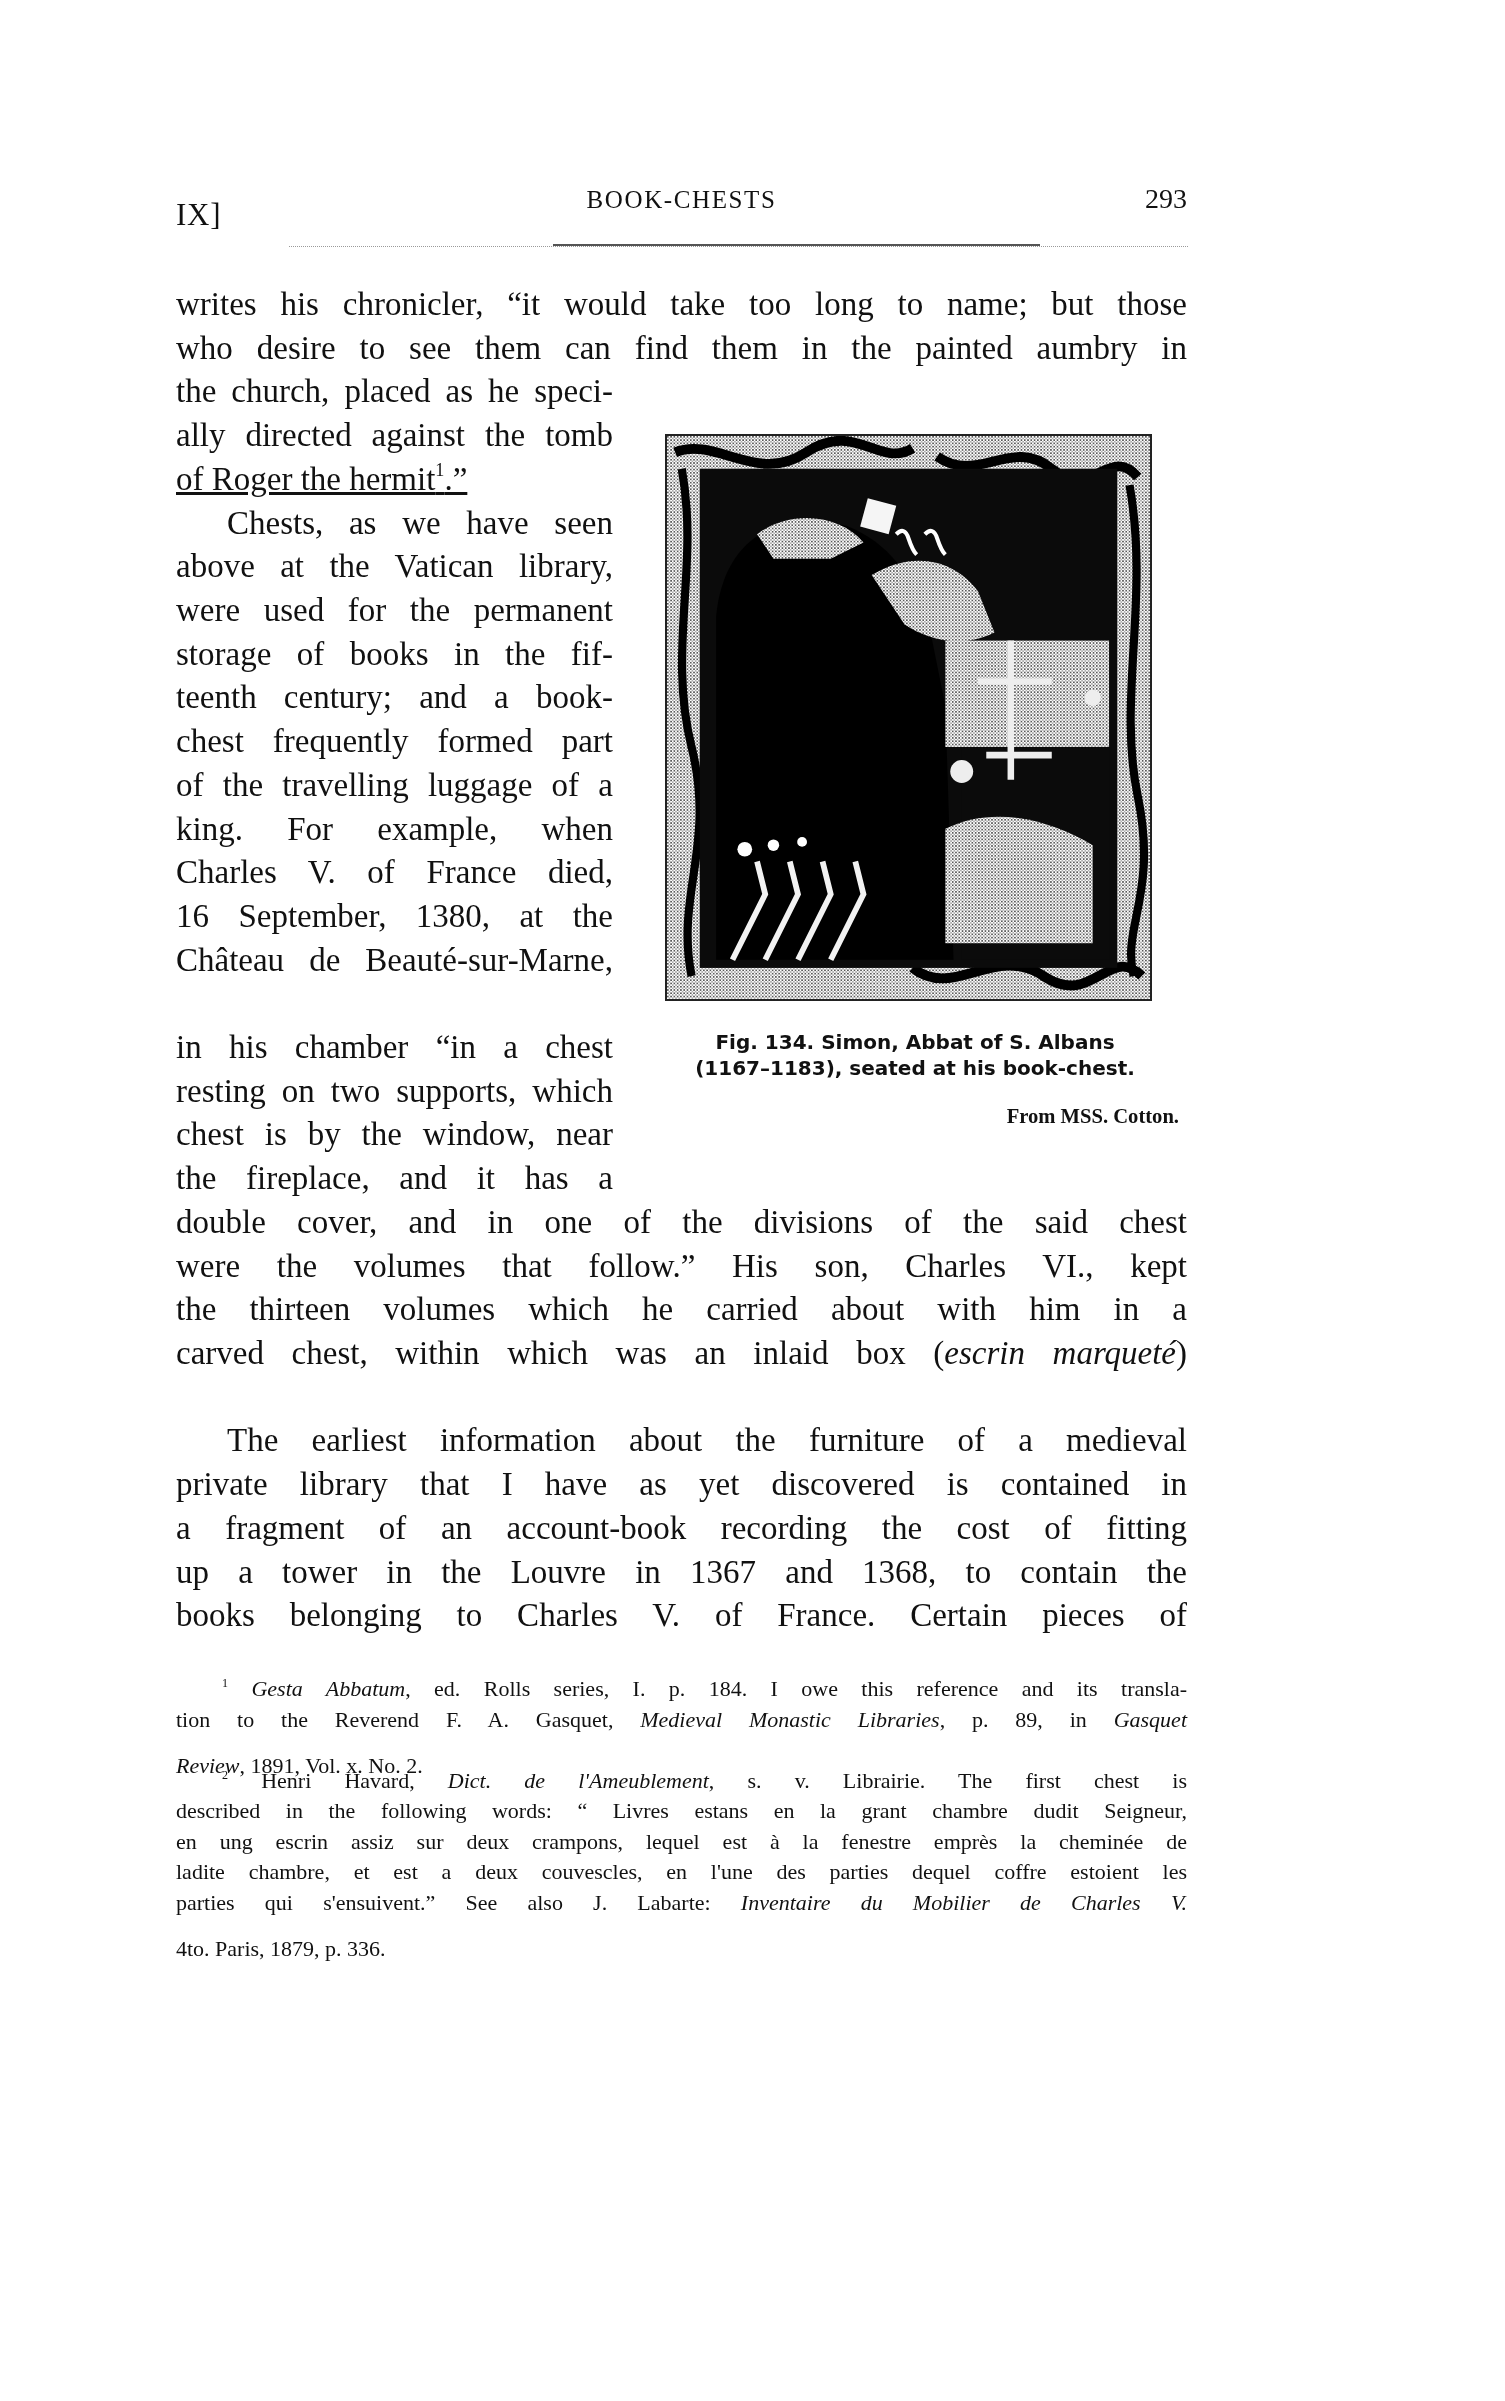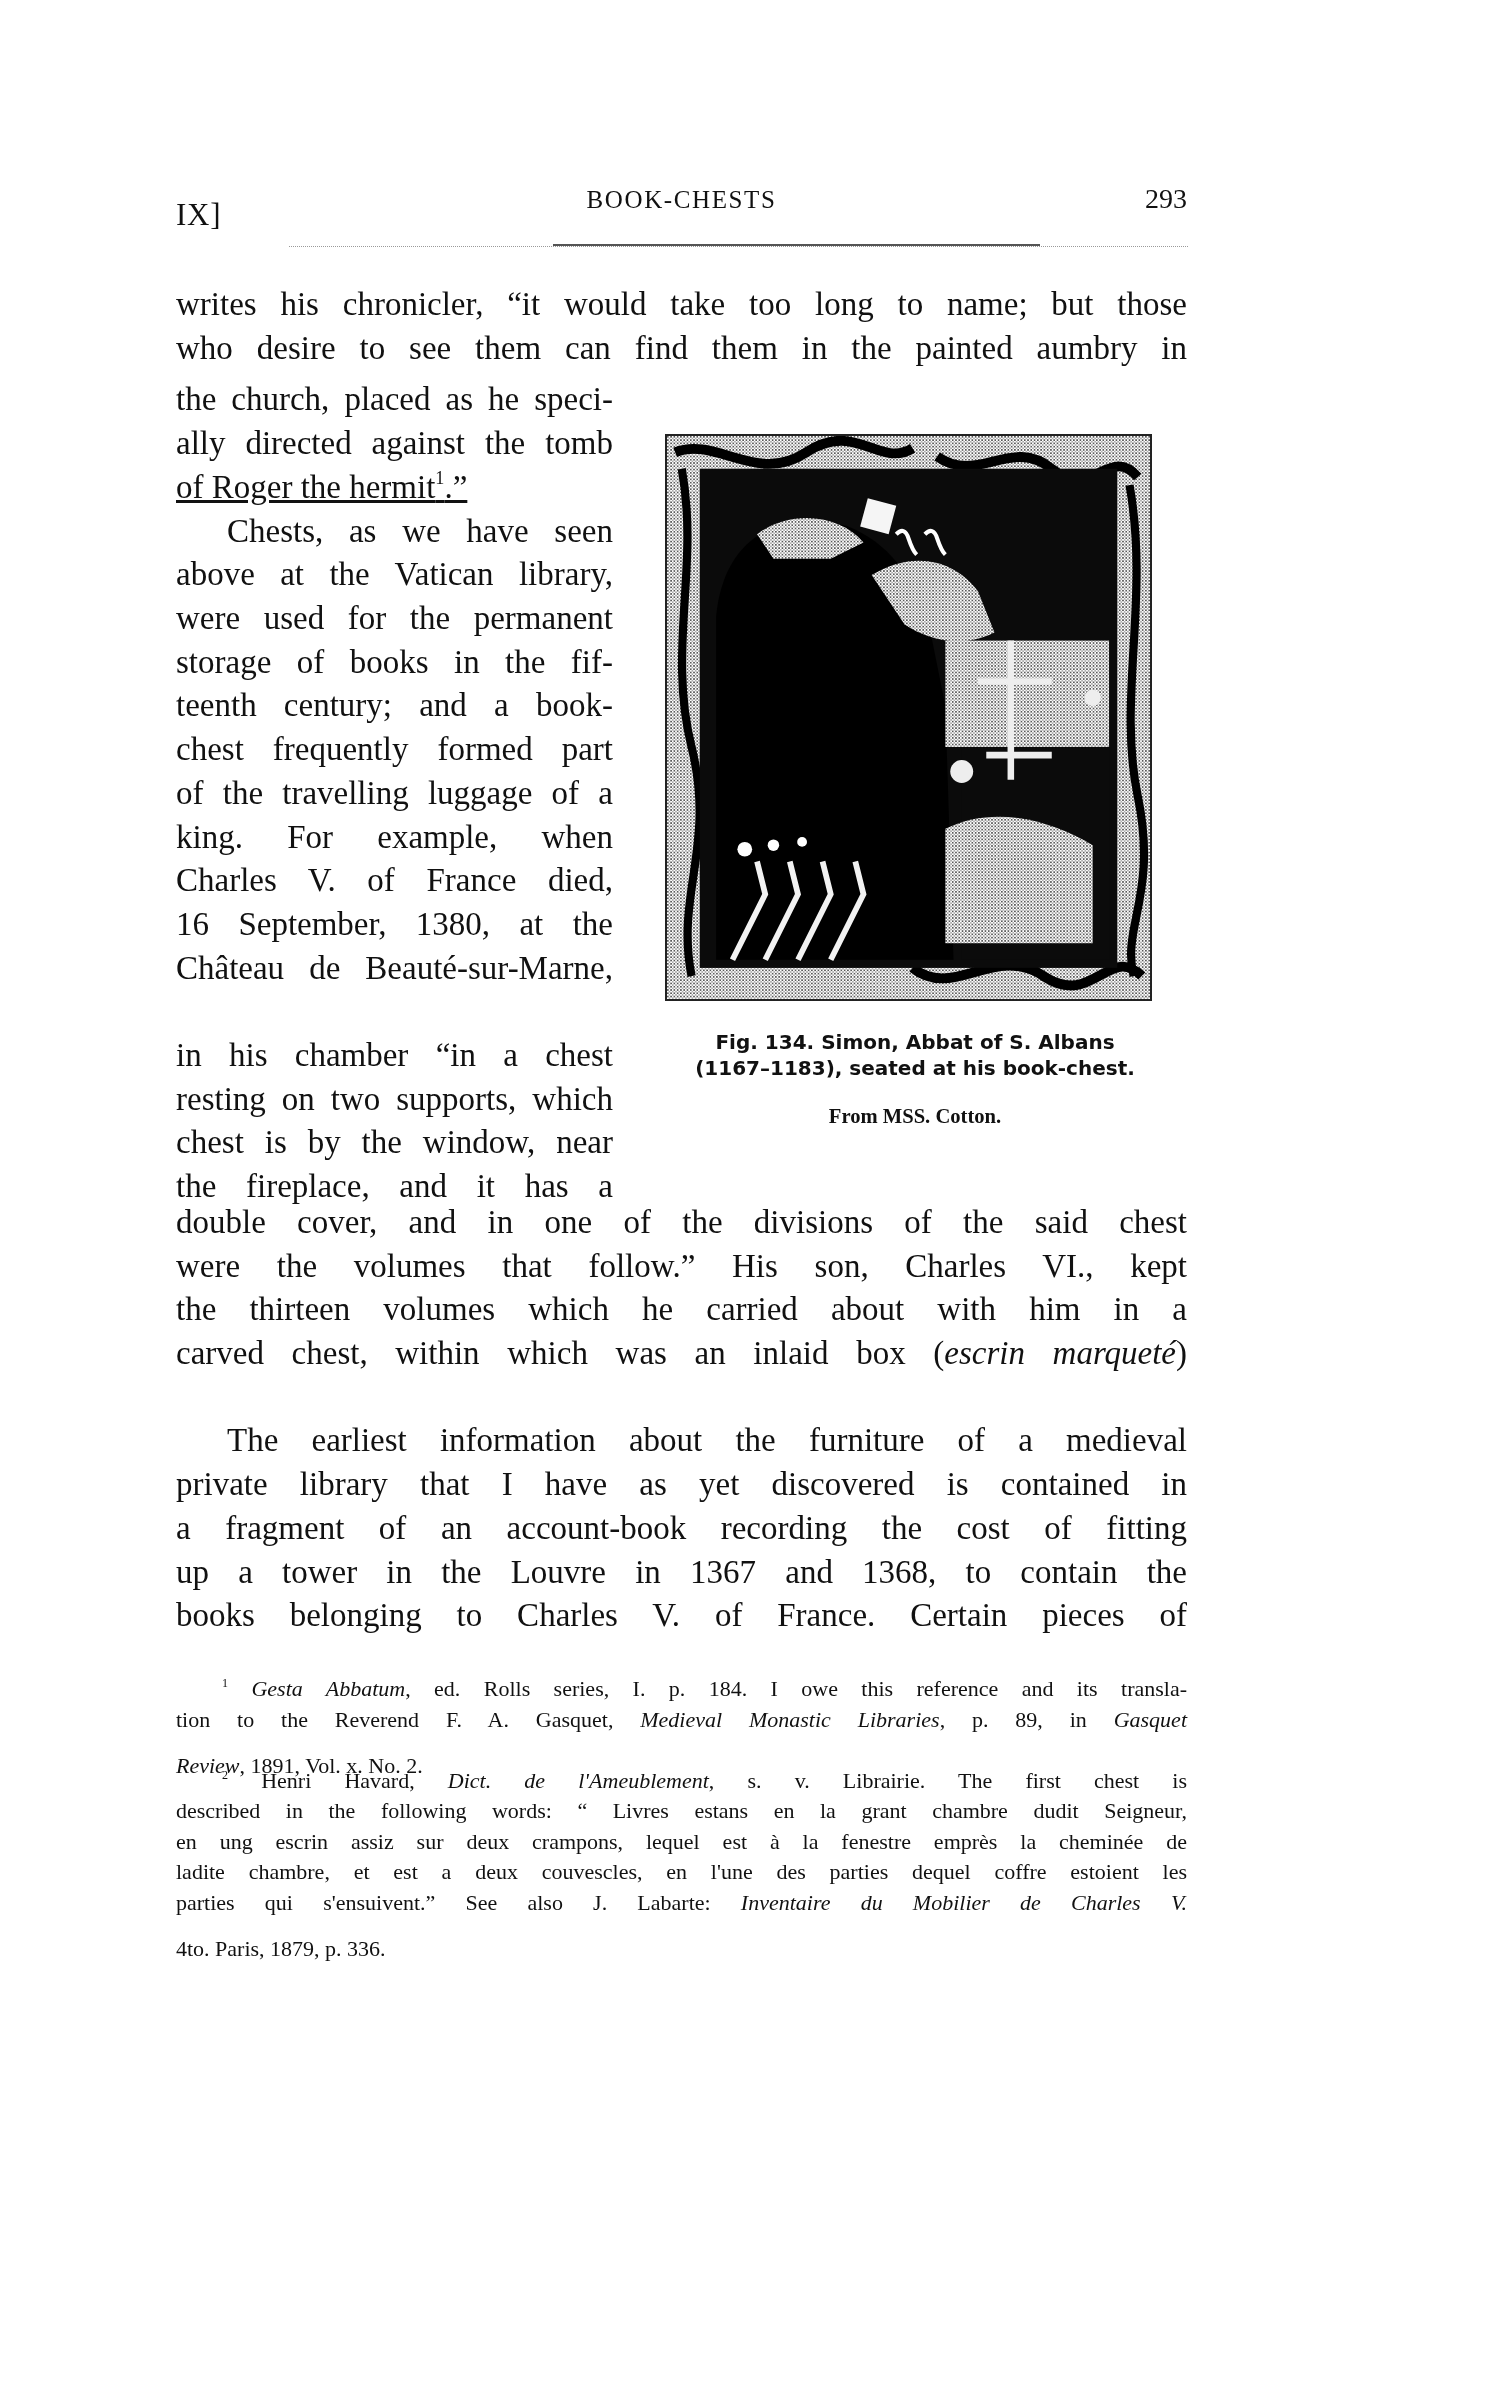--- a/index.html
+++ b/index.html
@@ -13,35 +13,35 @@
   .rh-title { position: absolute; left: 0; right: 0; top: 3.3px; text-align: center; font-size: 25px; letter-spacing: 1.6px; }
   .rh-page { position: absolute; right: 0; top: 0; font-size: 28px; }
   .rh-rule { position: absolute; top: 246px; left: 289px; width: 899px; height: 0;
              border-top: 1.6px dotted #9a9a9a; }
   .rh-rule-strong { position: absolute; top: 244px; left: 553px; width: 487px; height: 1.6px; background: #555; }
 
   
   .line { position: absolute; left: 176px; height: 44px; font-size: 33px; line-height: 44px;
           text-align: justify; text-align-last: justify; white-space: nowrap; overflow: visible; }
   .line.full { width: 1011px; }
-  .line.narrow { width: 437px; margin-top: 8px; }
+  .line.narrow { width: 437px; }
   .line.last { text-align-last: left; }
   .line.indent { padding-left: 51px; box-sizing: border-box; }
   .line span.inner { display: inline-block; width: 100%; text-align: justify; text-align-last: justify; }
   .line.last span.inner { text-align-last: left; text-decoration: underline; }
   sup { font-size: 0.55em; vertical-align: 0.75em; line-height: 0; }
   i { font-style: italic; }
 
   
   .figure { position: absolute; left: 665px; top: 434px; width: 487px; height: 567px;
             border: 2.5px solid #222; box-sizing: border-box; background: #fff; overflow: hidden; }
   .figure svg { width: 100%; height: 100%; display: block; }
   .caption { position: absolute; left: 651px; top: 1029px; width: 528px; text-align: center;
              font-family: "DejaVu Sans", "Liberation Sans", sans-serif; font-weight: bold; font-size: 20px; line-height: 26px; }
-  .caption-source { position: absolute; left: 651px; top: 1105px; width: 528px; text-align: center;
+  .caption-source { position: absolute; left: 651px; top: 1105px; width: 528px; text-align: right;
              font-family: "Liberation Serif", serif; font-size: 20.6px; font-weight: bold; }
 
   
   .fn { position: absolute; left: 176px; width: 1011px; font-size: 22px; line-height: 30.5px;
         text-align: justify; text-align-last: justify; white-space: nowrap; }
   .fn.last { text-align-last: left; margin-top: 16px; }
   .fn.indent { padding-left: 46px; box-sizing: border-box; }
 </style>
 </head>
 <body>

